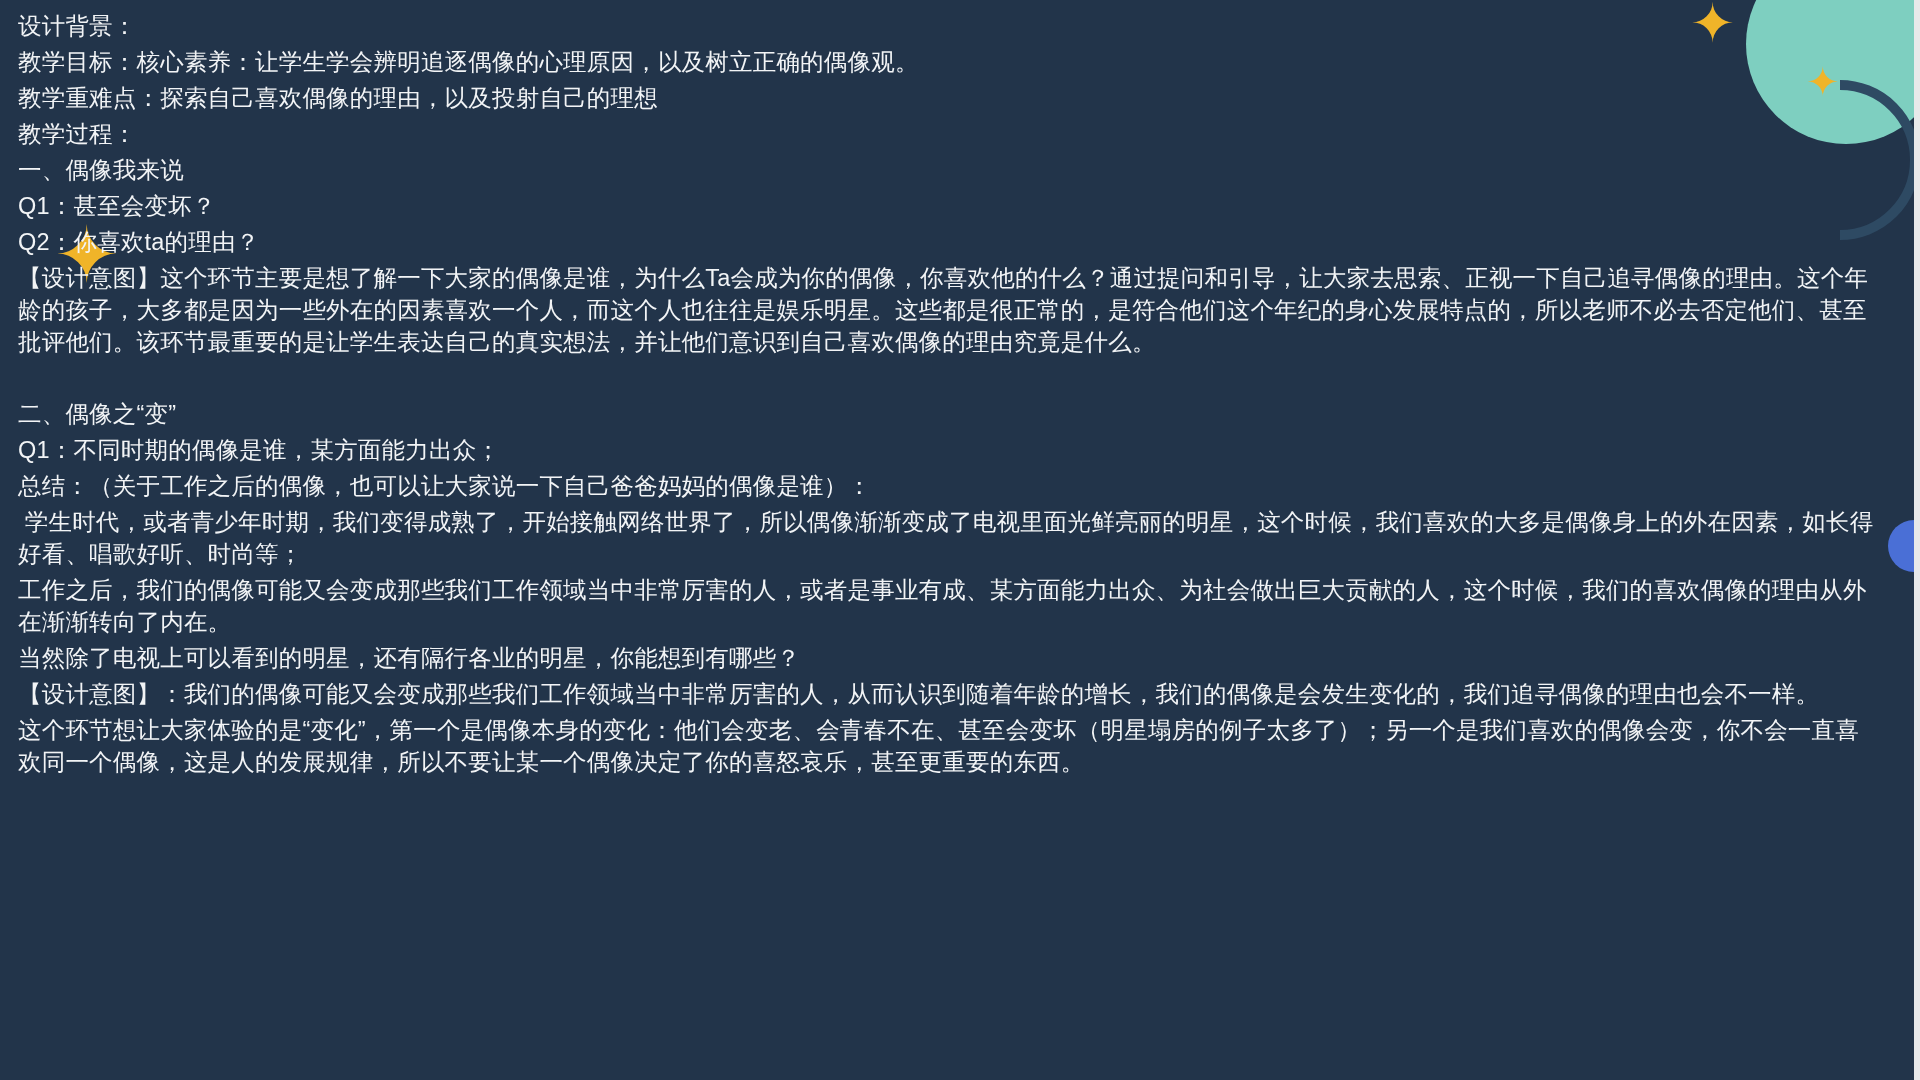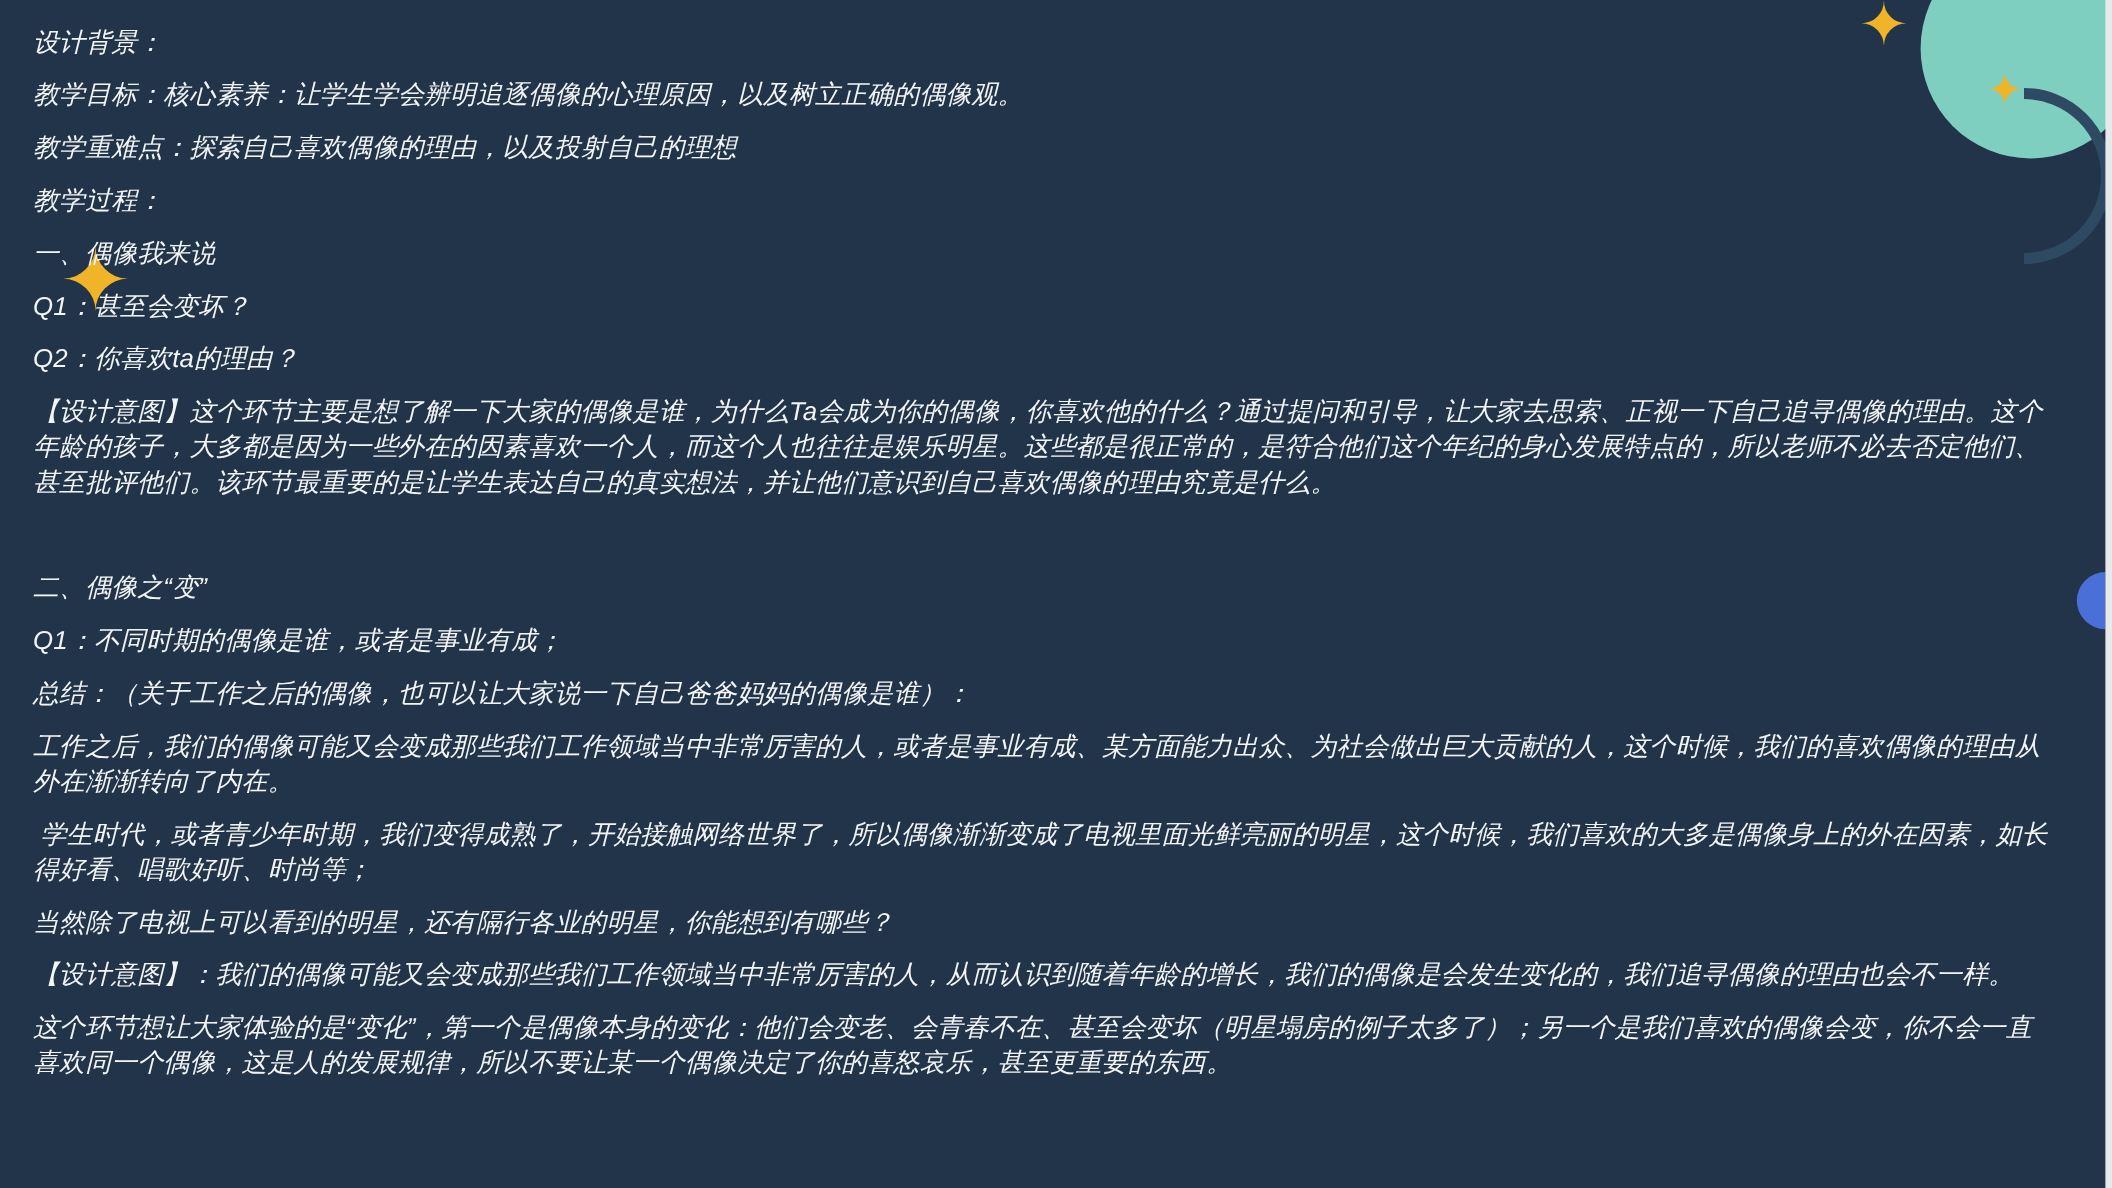--- a/index.html
+++ b/index.html
@@ -74,23 +74,22 @@
     top: 0;
     width: 1900px;
     padding: 6px 14px 0 14px;
     box-sizing: border-box;
     color: #f2f4f6;
     font-size: 23.5px;
     line-height: 32px;
     letter-spacing: 0.2px;
   }
   .content p {
-    margin: 16px;
+    margin: 4px;
     white-space: pre-wrap;
-    font-style: italic;
   }
   .content p.blank {
     height: 32px;
   }
 </style>
 </head>
 <body>
 
 <div id="slide">
 
@@ -107,22 +106,22 @@
       <p>设计背景：</p>
       <p>教学目标：核心素养：让学生学会辨明追逐偶像的心理原因，以及树立正确的偶像观。</p>
       <p>教学重难点：探索自己喜欢偶像的理由，以及投射自己的理想</p>
       <p>教学过程：</p>
       <p>一、偶像我来说</p>
       <p>Q1：甚至会变坏？</p>
       <p>Q2：你喜欢ta的理由？</p>
       <p>【设计意图】这个环节主要是想了解一下大家的偶像是谁，为什么Ta会成为你的偶像，你喜欢他的什么？通过提问和引导，让大家去思索、正视一下自己追寻偶像的理由。这个年龄的孩子，大多都是因为一些外在的因素喜欢一个人，而这个人也往往是娱乐明星。这些都是很正常的，是符合他们这个年纪的身心发展特点的，所以老师不必去否定他们、甚至批评他们。该环节最重要的是让学生表达自己的真实想法，并让他们意识到自己喜欢偶像的理由究竟是什么。</p>
       <p class="blank"></p>
       <p>二、偶像之“变”</p>
-      <p>Q1：不同时期的偶像是谁，或者是事业有成；</p>
+      <p>Q1：不同时期的偶像是谁，某方面能力出众；</p>
       <p>总结：（关于工作之后的偶像，也可以让大家说一下自己爸爸妈妈的偶像是谁）：</p>
+      <p> 学生时代，或者青少年时期，我们变得成熟了，开始接触网络世界了，所以偶像渐渐变成了电视里面光鲜亮丽的明星，这个时候，我们喜欢的大多是偶像身上的外在因素，如长得好看、唱歌好听、时尚等；</p>
       <p>工作之后，我们的偶像可能又会变成那些我们工作领域当中非常厉害的人，或者是事业有成、某方面能力出众、为社会做出巨大贡献的人，这个时候，我们的喜欢偶像的理由从外在渐渐转向了内在。</p>
-      <p> 学生时代，或者青少年时期，我们变得成熟了，开始接触网络世界了，所以偶像渐渐变成了电视里面光鲜亮丽的明星，这个时候，我们喜欢的大多是偶像身上的外在因素，如长得好看、唱歌好听、时尚等；</p>
       <p>当然除了电视上可以看到的明星，还有隔行各业的明星，你能想到有哪些？</p>
       <p>【设计意图】：我们的偶像可能又会变成那些我们工作领域当中非常厉害的人，从而认识到随着年龄的增长，我们的偶像是会发生变化的，我们追寻偶像的理由也会不一样。</p>
       <p>这个环节想让大家体验的是“变化”，第一个是偶像本身的变化：他们会变老、会青春不在、甚至会变坏（明星塌房的例子太多了）；另一个是我们喜欢的偶像会变，你不会一直喜欢同一个偶像，这是人的发展规律，所以不要让某一个偶像决定了你的喜怒哀乐，甚至更重要的东西。</p>
     </div>
 
 </div>
 
 </body></html>

